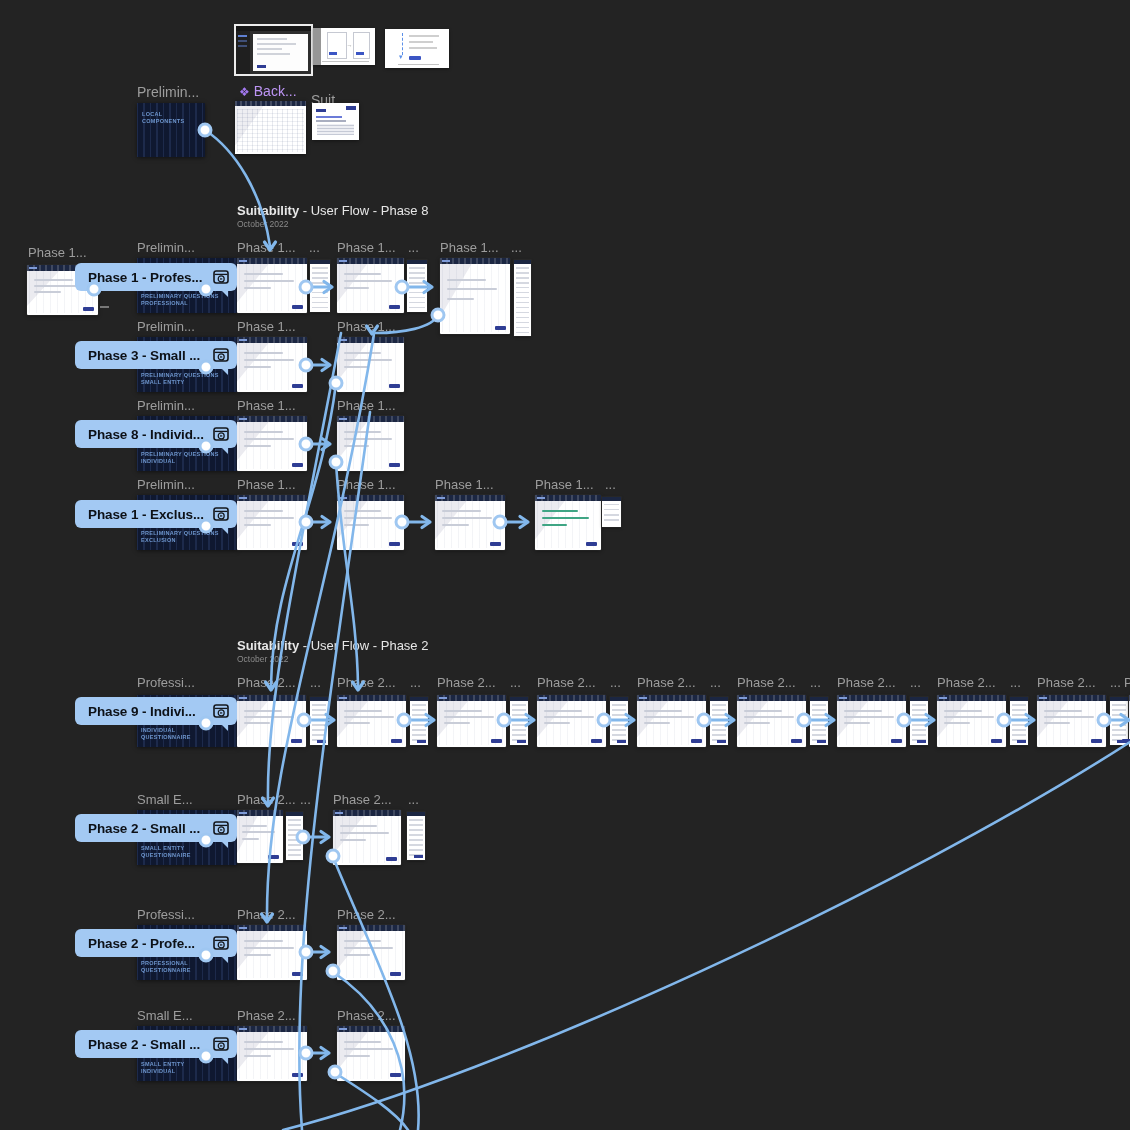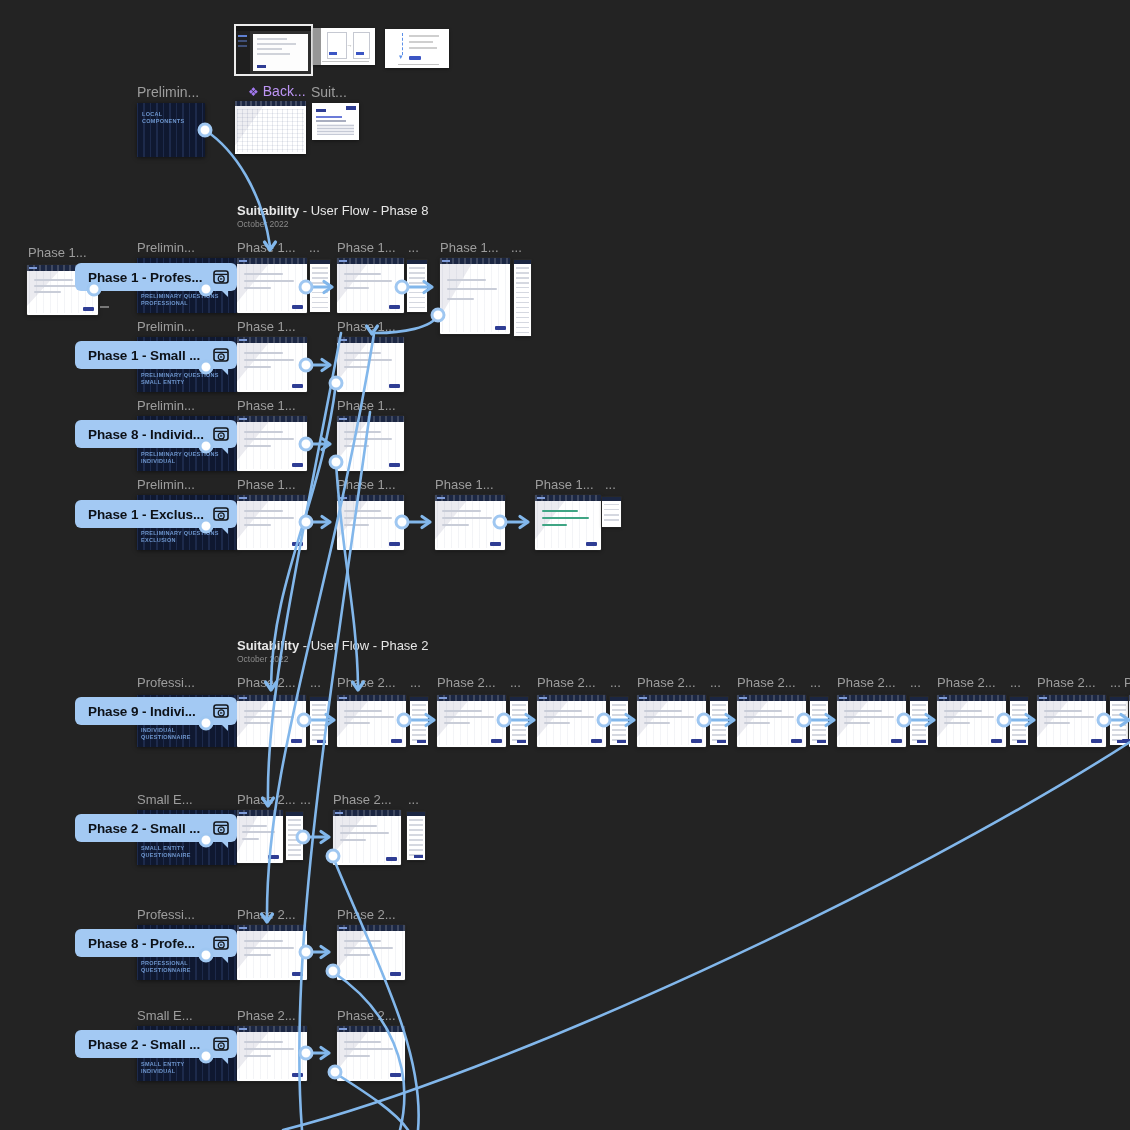--- a/index.html
+++ b/index.html
@@ -124,22 +124,22 @@
     <div class="dash"></div>
     <div class="dhead">▾</div>
     <div class="t3ln" style="left:24px;top:6px;width:30px"></div>
     <div class="t3ln" style="left:24px;top:12px;width:24px"></div>
     <div class="t3ln" style="left:24px;top:18px;width:28px"></div>
     <div class="chipb"></div>
     <div class="cap"></div>
   </div>
 
   <span class="toplabel" style="left:137px;top:84px">Prelimin...</span>
-  <span class="complabel" style="left:248px;top:83px"><span class="cicon">❖</span><span>Back...</span></span>
-  <span class="toplabel" style="left:311px;top:84px">Suit...</span>
+  <span class="complabel" style="left:239px;top:83px"><span class="cicon">❖</span><span>Back...</span></span>
+  <span class="toplabel" style="left:311px;top:92px">Suit...</span>
 
   <div class="darkthumb localthumb" style="position:absolute">
     <div class="dtext" style="left:5px;top:8px;white-space:normal;width:40px">LOCAL COMPONENTS</div>
   </div>
 
   <div class="tthumb backthumb">
     <div class="bhd"></div>
     <div class="tri2"></div>
     <div class="grid"></div>
   </div>
@@ -313,21 +313,21 @@
       <div class="hd"></div>
       <div class="logo"></div>
       <div class="tri"></div>
       <div class="cols"></div>
       <div class="ln" style="left: 10%; top: 28%; width: 55%;"></div>
       <div class="ln" style="left: 10%; top: 40%; width: 72%;"></div>
       <div class="ln" style="left: 10%; top: 52%; width: 38%;"></div>
       <div class="btn"></div>
     </div>
     <div class="badge" style="position: absolute; left: 75px; top: 341px; width: 162px; height: 28px;">
-      <span class="blabel">Phase 1 - Small ...</span>
+      <span class="blabel">Phase 3 - Small ...</span>
       <span class="bicon"><svg width="16" height="14" viewBox="0 0 16 14">
           <rect x="1" y="1" width="14" height="12" rx="2.2" fill="none" stroke="#14171c" stroke-width="1.6"></rect>
           <line x1="1.6" y1="4.4" x2="14.4" y2="4.4" stroke="#14171c" stroke-width="1.3"></line>
           <circle cx="8.2" cy="8.9" r="3" fill="none" stroke="#14171c" stroke-width="1.2"></circle>
           <path d="M7.3,7.7 L9.9,8.9 L7.3,10.1 Z" fill="#14171c"></path>
         </svg></span>
       <span class="tail"></span>
     </div>
     <div class="darkthumb" style="position: absolute; left: 137px; top: 416px; width: 100px; height: 55px;">
       <div class="dtext" style="left: 4px; top: 35px;">
@@ -686,21 +686,21 @@
       <div class="hd"></div>
       <div class="logo"></div>
       <div class="tri"></div>
       <div class="cols"></div>
       <div class="ln" style="left: 10%; top: 28%; width: 55%;"></div>
       <div class="ln" style="left: 10%; top: 40%; width: 72%;"></div>
       <div class="ln" style="left: 10%; top: 52%; width: 38%;"></div>
       <div class="btn"></div>
     </div>
     <div class="badge" style="position: absolute; left: 75px; top: 929px; width: 162px; height: 28px;">
-      <span class="blabel">Phase 8 - Profe...</span>
+      <span class="blabel">Phase 2 - Profe...</span>
       <span class="bicon"><svg width="16" height="14" viewBox="0 0 16 14">
           <rect x="1" y="1" width="14" height="12" rx="2.2" fill="none" stroke="#14171c" stroke-width="1.6"></rect>
           <line x1="1.6" y1="4.4" x2="14.4" y2="4.4" stroke="#14171c" stroke-width="1.3"></line>
           <circle cx="8.2" cy="8.9" r="3" fill="none" stroke="#14171c" stroke-width="1.2"></circle>
           <path d="M7.3,7.7 L9.9,8.9 L7.3,10.1 Z" fill="#14171c"></path>
         </svg></span>
       <span class="tail"></span>
     </div>
     <div class="darkthumb" style="position: absolute; left: 137px; top: 1026px; width: 100px; height: 55px;">
       <div class="dtext" style="left: 4px; top: 35px;">

